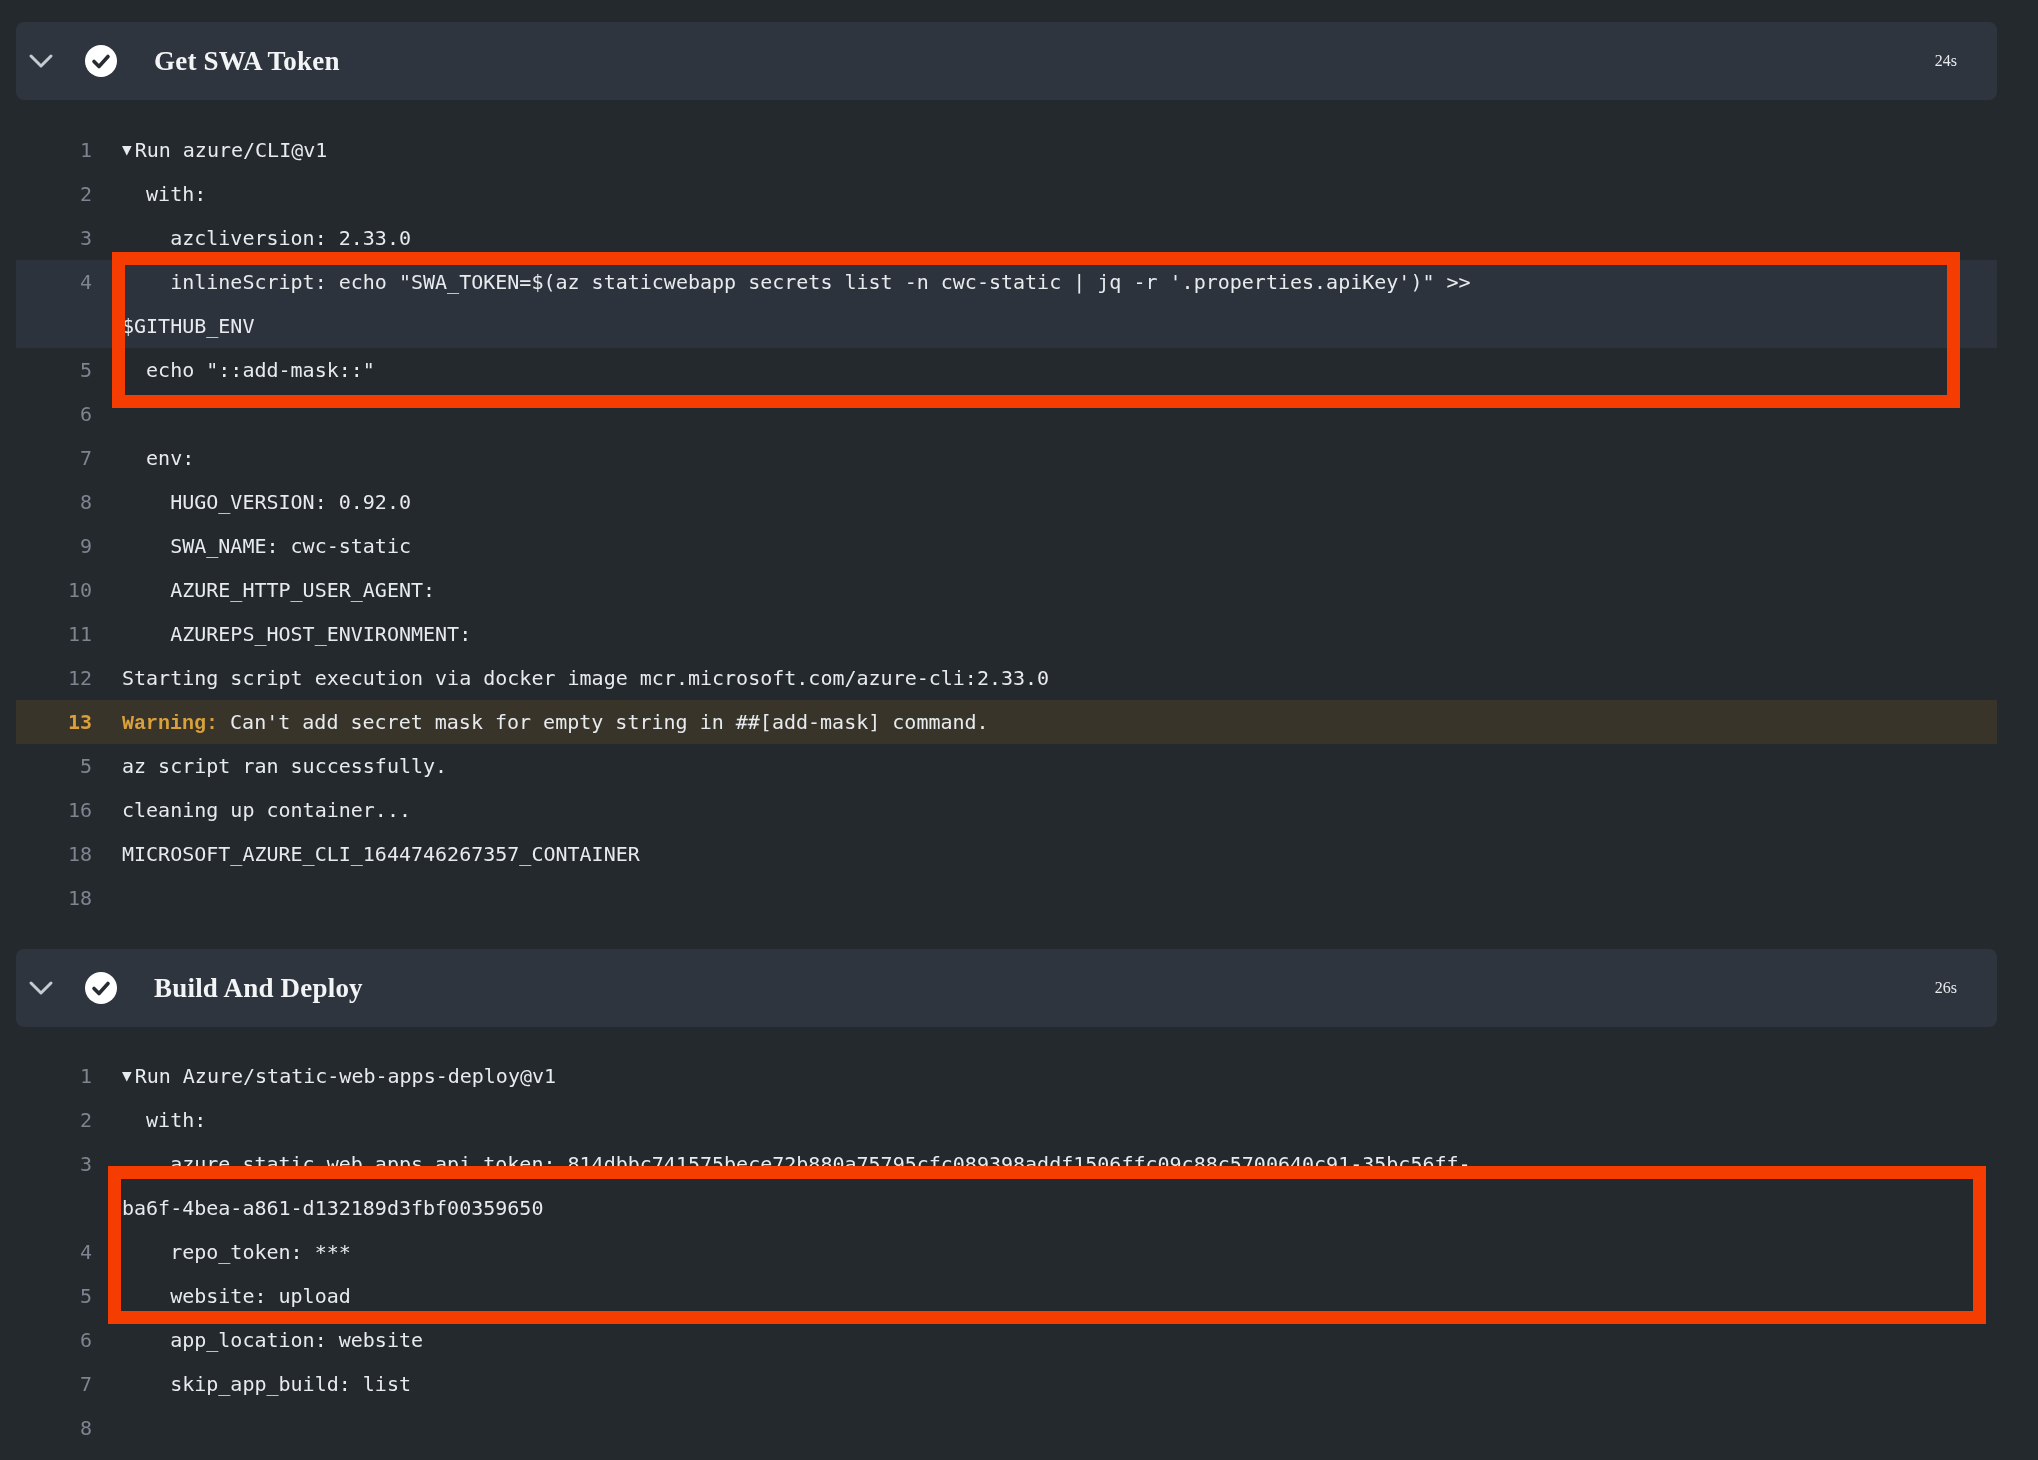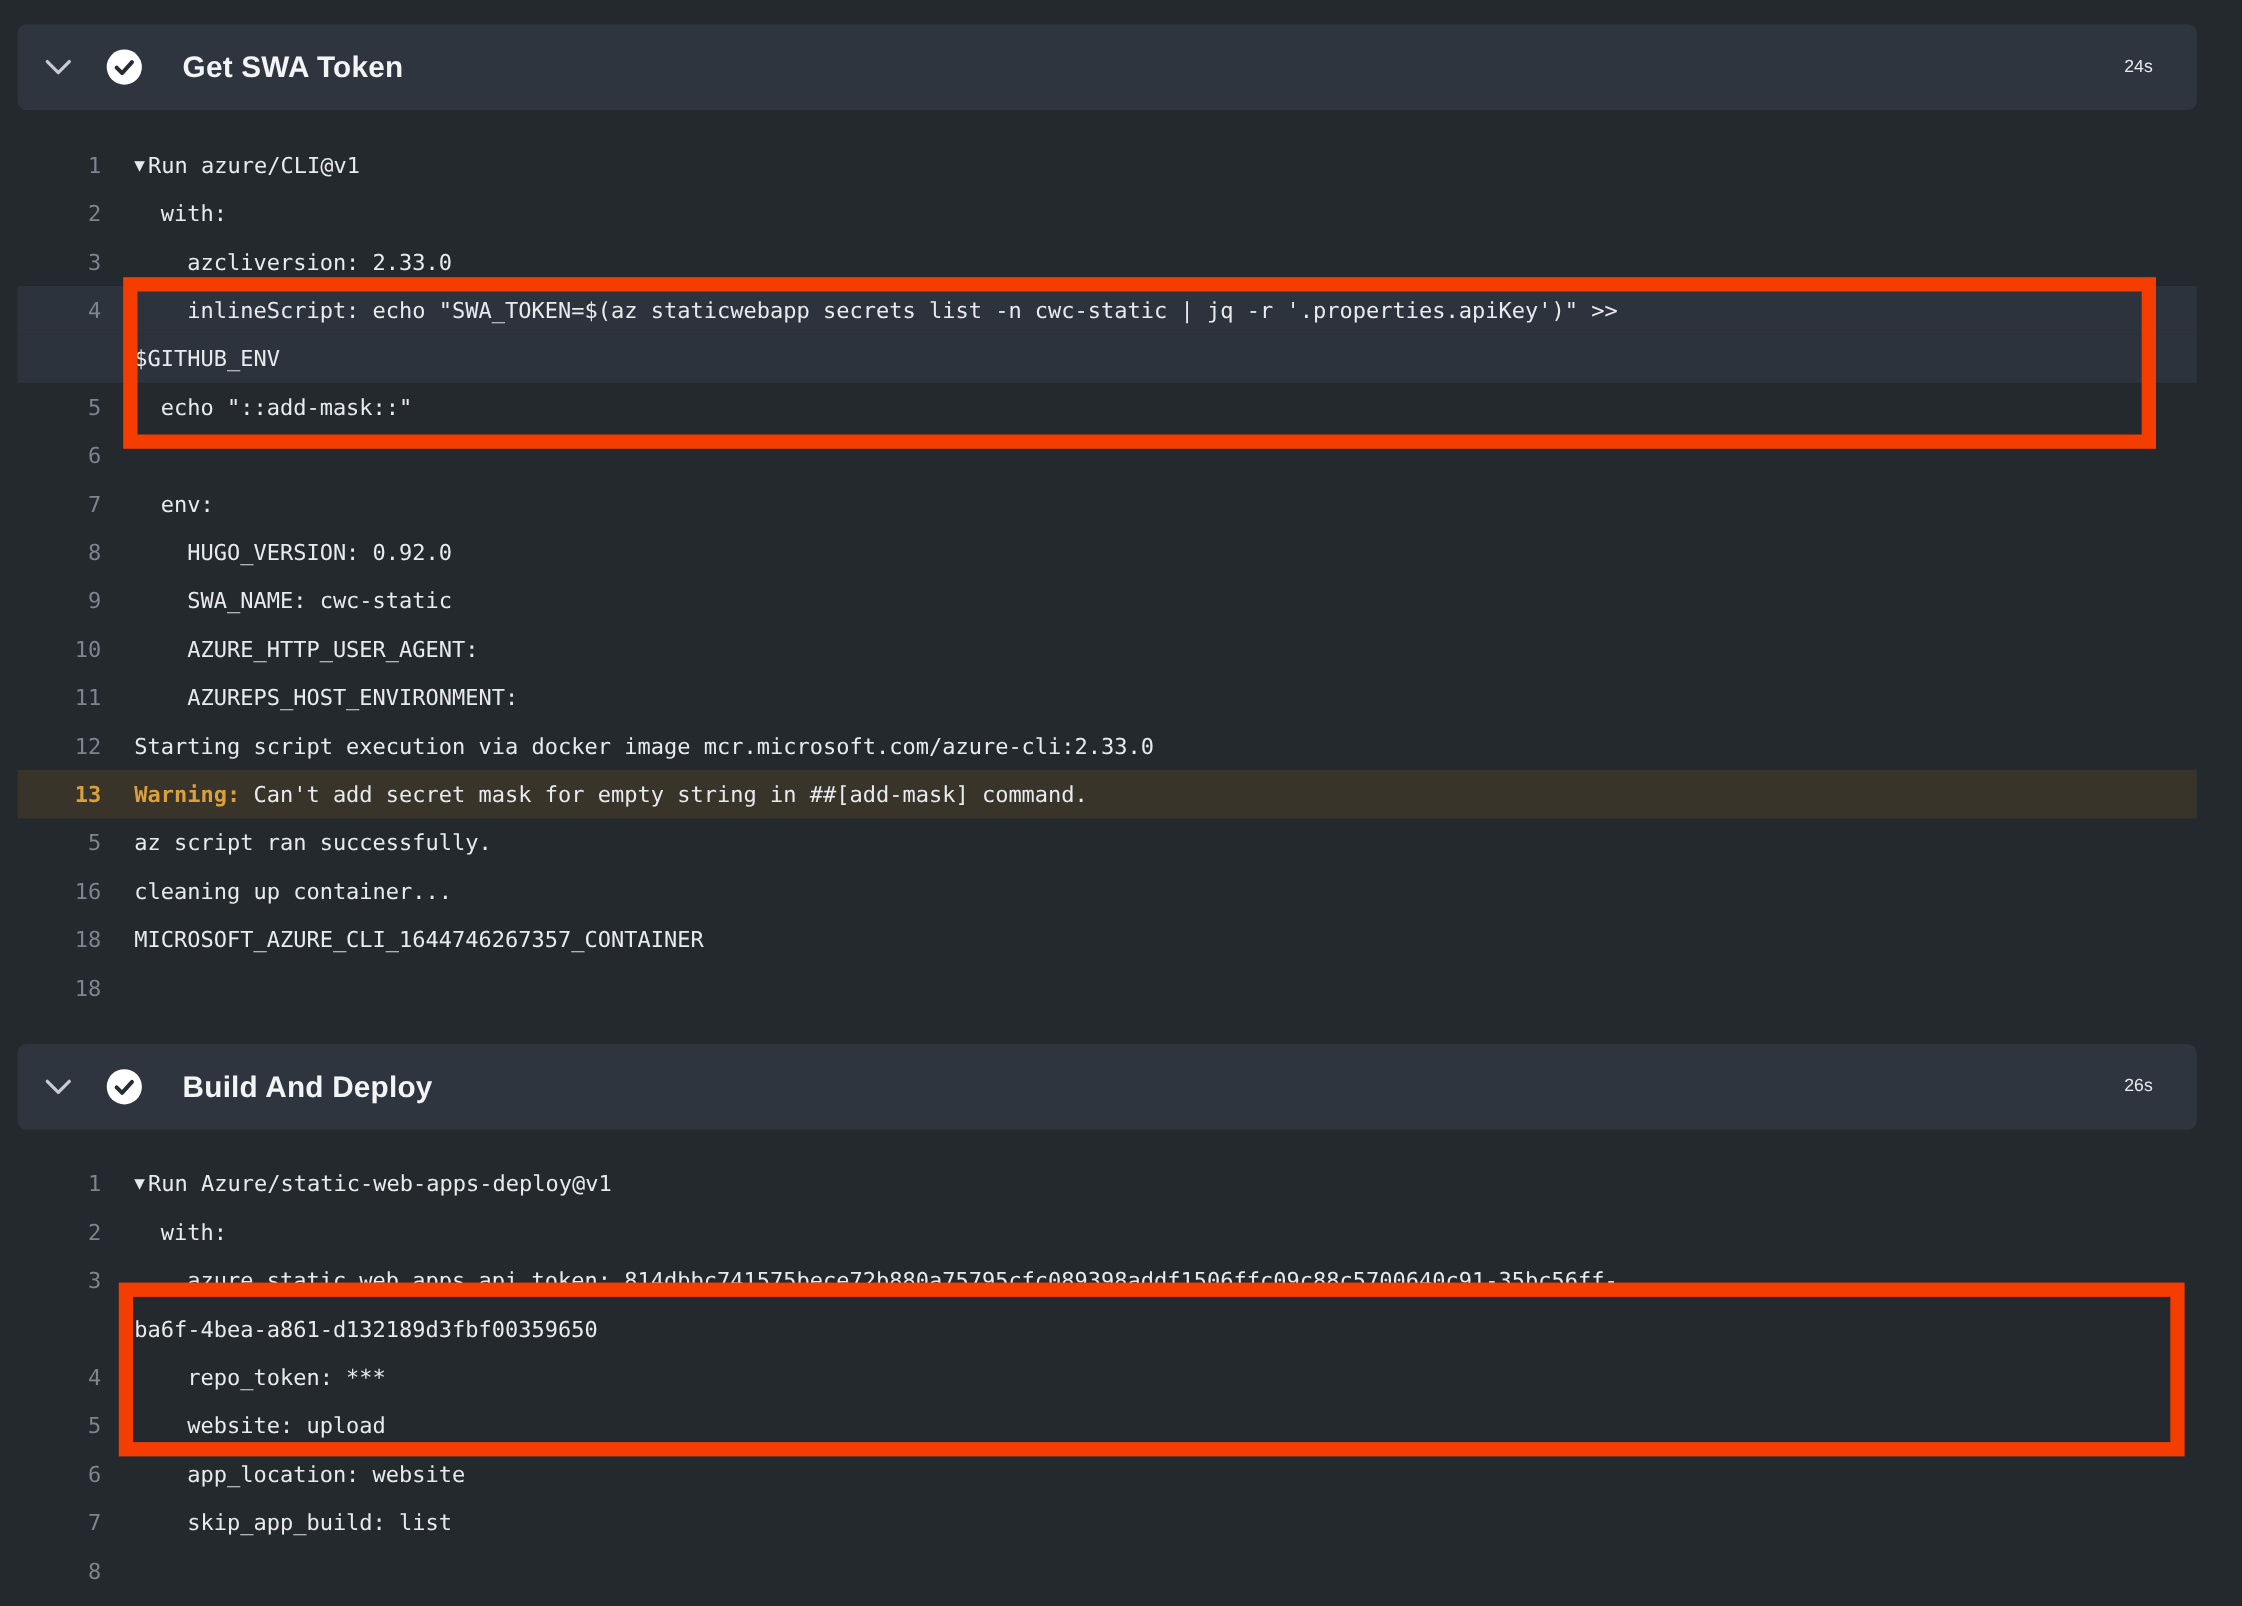--- a/index.html
+++ b/index.html
@@ -21,22 +21,23 @@
     font-family:"Liberation Sans", sans-serif;
     padding-top:22px;
   }
   .step{margin:0 41px 0 16px;}
   .step-header{
     height:78px;
     background:var(--c-bar);
     border-radius:8px;
     display:flex;
     align-items:center;
-    padding:0 40px 0 24px;
+    padding:0 40px 0 12px;
     cursor:pointer;
+    font-family:Liberation Serif, serif;
   }
   .chev{display:flex;align-items:center;margin-right:30px;}
   .check{display:flex;align-items:center;margin-right:36px;}
   .title{
     font-size:27px;
     font-weight:600;
     color:var(--c-title);
     letter-spacing:.2px;
   }
   .dur{
@@ -63,21 +64,21 @@
     cursor:pointer;
     user-select:none;
   }
   .row .txt{
     padding-left:30px;
     white-space:pre;
   }
   .row.hl{background:var(--c-hl);}
   .row.warn{background:var(--c-warn-bg);}
   .row.warn .num{color:var(--c-warn);font-weight:bold;}
-  .warn-prefix{color:var(--c-warn);font-weight:bold;}
+  .warn-prefix{color:var(--c-warn);font-weight:bold;font-family:Liberation Mono, monospace;}
   .toggle{
     font-size:16px;
     margin-right:3px;
     display:inline-block;
     transform:translateY(-2px);
     cursor:pointer;
   }
   .ann-box{
     position:absolute;
     border:13px solid var(--c-ann);

